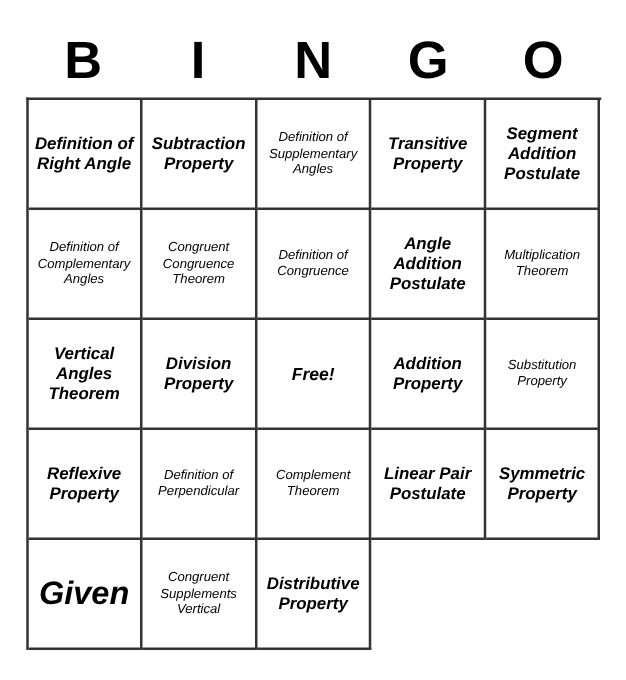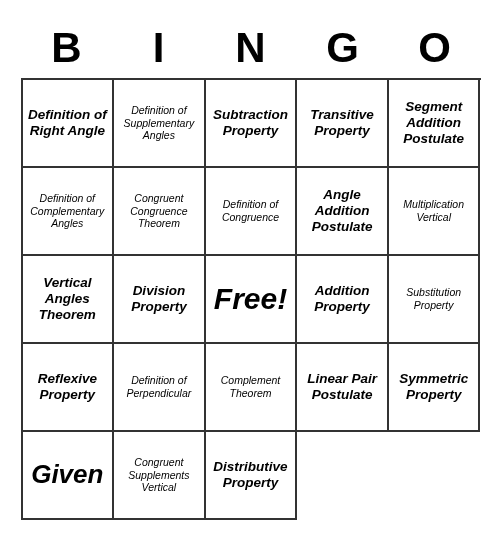--- a/index.html
+++ b/index.html
@@ -52,21 +52,21 @@
       line-height: 1.2;
     }
     .cell-large {
       font-size: 13.5px;
       font-weight: bold;
     }
     .cell-small {
       font-size: 10.5px;
     }
     .cell-free {
-      font-size: 30px;
+      font-size: 14px;
       font-weight: bold;
     }
     .cell-given {
       font-size: 26px;
       font-weight: bold;
     }
   </style>
 </head>
 <body>
 
@@ -76,45 +76,45 @@
       <div class="bingo-letter">I</div>
       <div class="bingo-letter">N</div>
       <div class="bingo-letter">G</div>
       <div class="bingo-letter">O</div>
     </div>
   <div class="bingo-grid">
   <div class="bingo-cell">
         <span class="cell-large">Definition of Right Angle</span>
       </div>
       <div class="bingo-cell">
-        <span class="cell-small">Definition of Supplementary Angles</span>
+        <span class="cell-large">Subtraction Property</span>
       </div>
       <div class="bingo-cell">
-        <span class="cell-large">Subtraction Property</span>
+        <span class="cell-small">Definition of Supplementary Angles</span>
       </div>
       <div class="bingo-cell">
         <span class="cell-large">Transitive Property</span>
       </div>
       <div class="bingo-cell">
         <span class="cell-large">Segment Addition Postulate</span>
       </div>
       <div class="bingo-cell">
         <span class="cell-small">Definition of Complementary Angles</span>
       </div>
       <div class="bingo-cell">
         <span class="cell-small">Congruent Congruence Theorem</span>
       </div>
       <div class="bingo-cell">
         <span class="cell-small">Definition of Congruence</span>
       </div>
       <div class="bingo-cell">
         <span class="cell-large">Angle Addition Postulate</span>
       </div>
       <div class="bingo-cell">
-        <span class="cell-small">Multiplication Vertical</span>
+        <span class="cell-small">Multiplication Theorem</span>
       </div>
       <div class="bingo-cell">
         <span class="cell-large">Vertical Angles Theorem</span>
       </div>
       <div class="bingo-cell">
         <span class="cell-large">Division Property</span>
       </div>
       <div class="bingo-cell">
         <span class="cell-free">Free!</span>
       </div>

